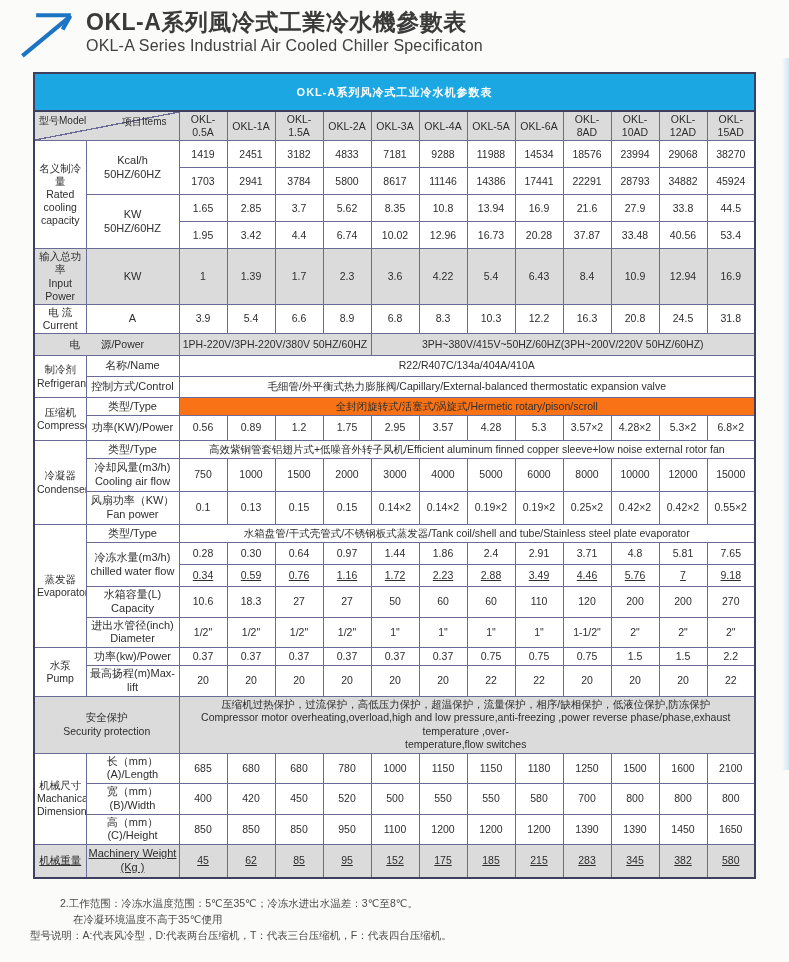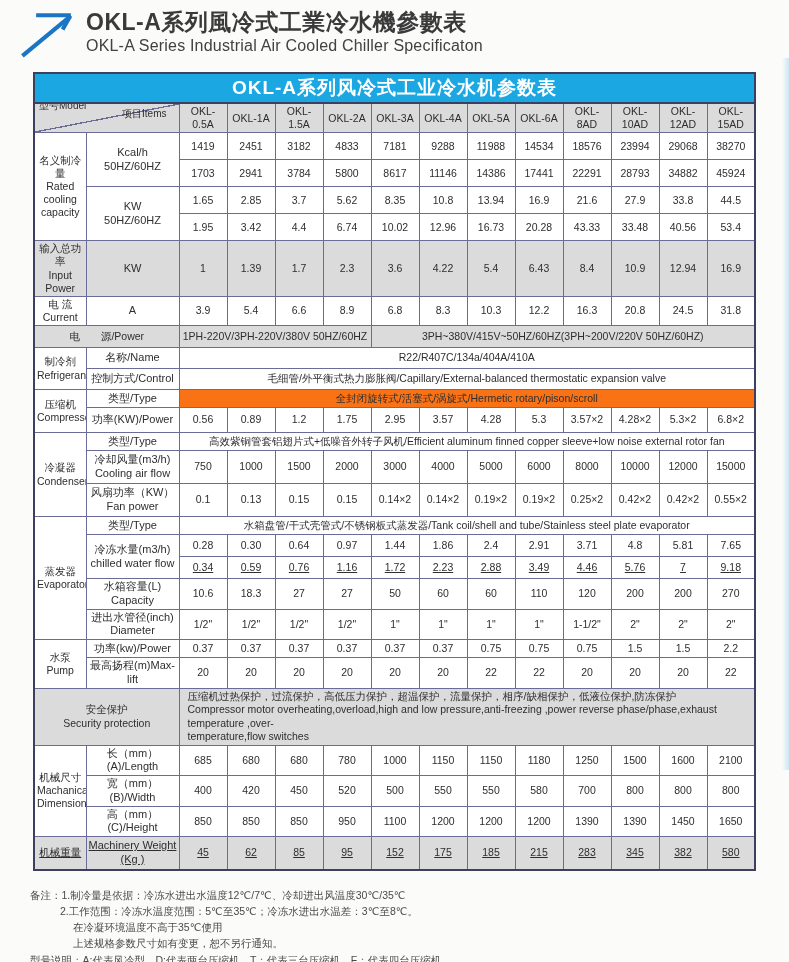--- a/index.html
+++ b/index.html
@@ -8,46 +8,46 @@
     background:#fbfbfa;color:#2e2e2e;
     font-family:"Liberation Sans","DejaVu Sans",sans-serif;
   }
   .hdr{display:flex;align-items:flex-start;padding:8px 0 0 16px;}
   .logo{width:64px;height:52px;margin-right:6px;flex:0 0 auto;}
   .titles h1{font-size:23px;line-height:1.15;margin:1px 0 0;color:#3a3a3a;font-weight:bold;letter-spacing:.5px;}
   .titles .sub{font-size:16px;color:#414141;margin-top:2px;letter-spacing:.2px;}
 
   .tablewrap{margin:12px 0 0 33px;width:723px;box-sizing:border-box;}
   .tbar{
-    box-sizing:border-box;height:30px;background:#1ba7e2;color:#fff;
+    box-sizing:border-box;height:38px;background:#1ba7e2;color:#fff;
     border:2px solid #3e3e5e;border-bottom:none;
     display:flex;align-items:center;justify-content:center;
-    font-size:19px;font-weight:bold;letter-spacing:1px;text-align:center;
+    font-size:11px;font-weight:bold;letter-spacing:1px;text-align:center;
   }
   table{border-collapse:collapse;table-layout:fixed;width:723px;background:#fff;border:2px solid #3e3e5e;}
   col.c1{width:52px;} col.c2{width:93px;}
   th,td{
     border:1px solid #6b6b97;text-align:center;vertical-align:middle;
     font-size:10.5px;line-height:1.25;padding:1px 2px;color:#2e2e2e;
     white-space:pre-line;overflow:hidden;
   }
   thead tr{height:28px;}
   thead th{background:#dbdbdb;font-weight:normal;font-size:10.5px;}
   th.corner{position:relative;padding:0;
     background-image:linear-gradient(to bottom right,transparent 48.8%,#6b6b97 48.8%,#6b6b97 51.2%,transparent 51.2%);
     background-color:#dbdbdb;}
-  .c-model{position:absolute;left:4px;bottom:20px;font-size:10px;}
+  .c-model{position:absolute;left:4px;bottom:13px;font-size:10px;}
   .c-items{position:absolute;right:12px;top:4px;font-size:10px;}
   tr.gray td{background:#dbdbdb;}
   td.shade{background:#f97316;}
   td.cat{font-size:10.5px;}
   td.item{font-size:11px;}
   td.val{font-size:10.5px;}
   td.wide{font-size:10.5px;}
-  td.left{text-align:left;padding-left:8px;}
+  td.left{text-align:center;padding-left:0;}
 
   .notes{margin:16px 0 0 30px;font-size:10.5px;color:#4a4a4a;line-height:1.55;}
   .note-line{white-space:pre-wrap;}
   .ind1{padding-left:30px;}
   .ind2{padding-left:43px;}
   .edge{position:absolute;right:0;top:58px;width:7px;height:712px;
     background:linear-gradient(to right,rgba(190,225,244,0),#cde6f4);pointer-events:none;}
 </style>
 </head>
 <body>
@@ -153,21 +153,21 @@
         </tr>
         <tr style="height: 27px;">
           <td class="val">1.95</td>
           <td class="val">3.42</td>
           <td class="val">4.4</td>
           <td class="val">6.74</td>
           <td class="val">10.02</td>
           <td class="val">12.96</td>
           <td class="val">16.73</td>
           <td class="val">20.28</td>
-          <td class="val">43.33</td>
+          <td class="val">37.87</td>
           <td class="val">33.48</td>
           <td class="val">40.56</td>
           <td class="val">53.4</td>
         </tr>
         <tr class="gray" style="height: 27px;">
           <td class="cat">输入总功率
 Input Power</td>
           <td class="item">KW</td>
           <td class="val">1</td>
           <td class="val">1.39</td>
@@ -443,20 +443,18 @@
           <td class="val">283</td>
           <td class="val">345</td>
           <td class="val">382</td>
           <td class="val">580</td>
         </tr>
       </tbody>
   </table>
 </div>
 
 <div class="notes zh">
-    <div class="note-line">备注：1.制冷量是依据：冷冻水进出水温度12℃/7℃、冷却进出风温度30℃/35℃</div>
     <div class="note-line ind1">2.工作范围：冷冻水温度范围：5℃至35℃；冷冻水进出水温差：3℃至8℃。</div>
     <div class="note-line ind2">在冷凝环境温度不高于35℃使用</div>
-    <div class="note-line ind2">上述规格参数尺寸如有变更，恕不另行通知。</div>
     <div class="note-line">型号说明：A:代表风冷型，D:代表两台压缩机，T：代表三台压缩机，F：代表四台压缩机。</div>
   </div>
 
 <div class="edge"></div>
 
 </body></html>

